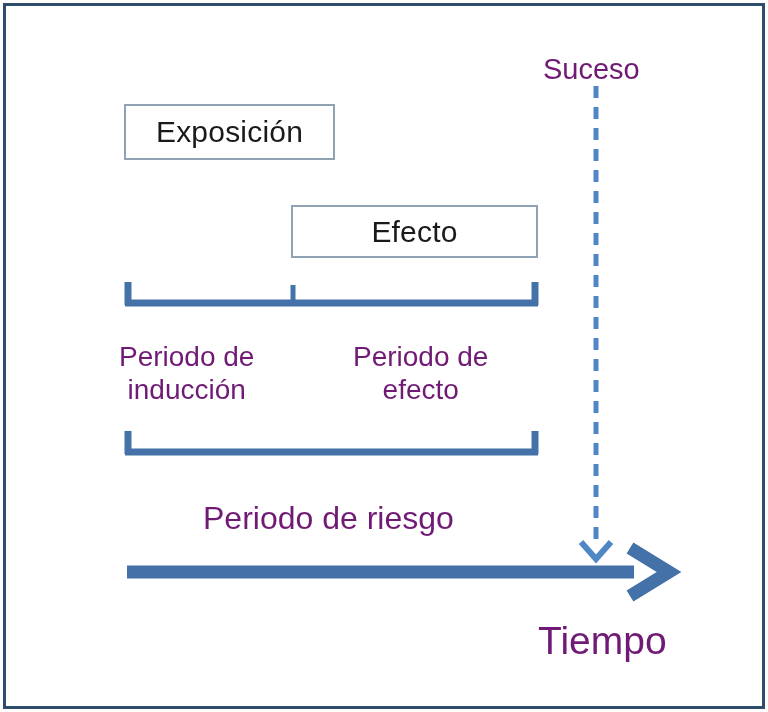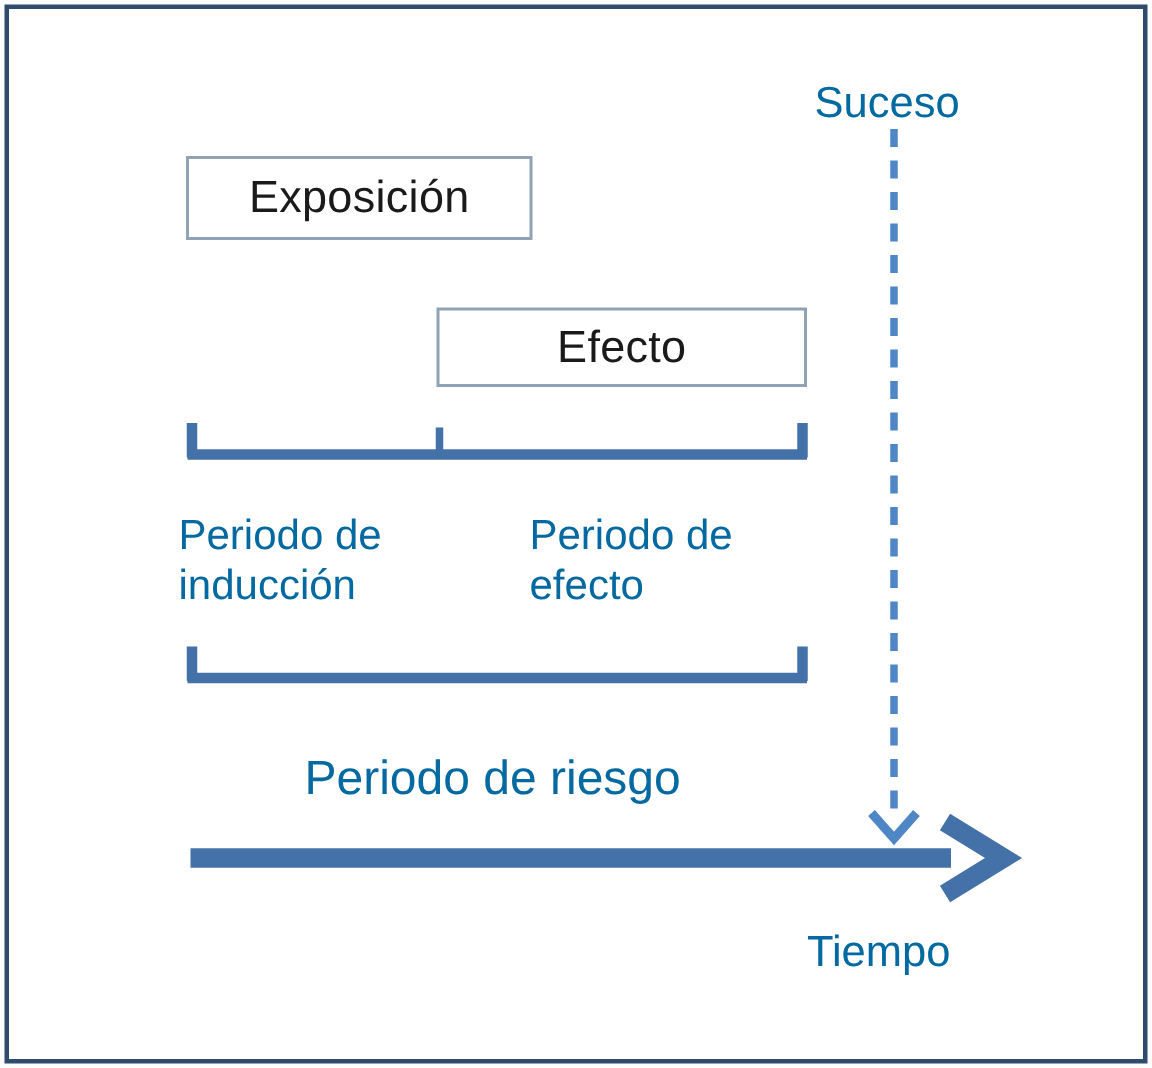--- a/index.html
+++ b/index.html
@@ -52,46 +52,47 @@
   }
   .box .box-label {
     font-size: 30px;
     line-height: 1;
     letter-spacing: 0.2px;
     white-space: nowrap;
   }
   #box-exposicion {
     left: 118px;
     top: 98px;
-    width: 231px;
+    width: 211px;
     height: 56px;
   }
   #box-efecto {
     left: 285px;
     top: 199px;
     width: 247px;
     height: 53px;
   }
 
   
   .text-label {
     position: absolute;
-    color: #0369a1;
+    color: #701a75;
     white-space: pre;
     line-height: 1.18;
+    text-align: center;
   }
   #label-suceso {
     left: 537px;
     top: 46px;
     font-size: 29px;
   }
   #label-tiempo {
     left: 532px;
     top: 612px;
-    font-size: 29px;
+    font-size: 39px;
   }
   #label-induccion {
     left: 113px;
     top: 334px;
     font-size: 28px;
   }
   #label-efecto-periodo {
     left: 347px;
     top: 334px;
     font-size: 28px;

